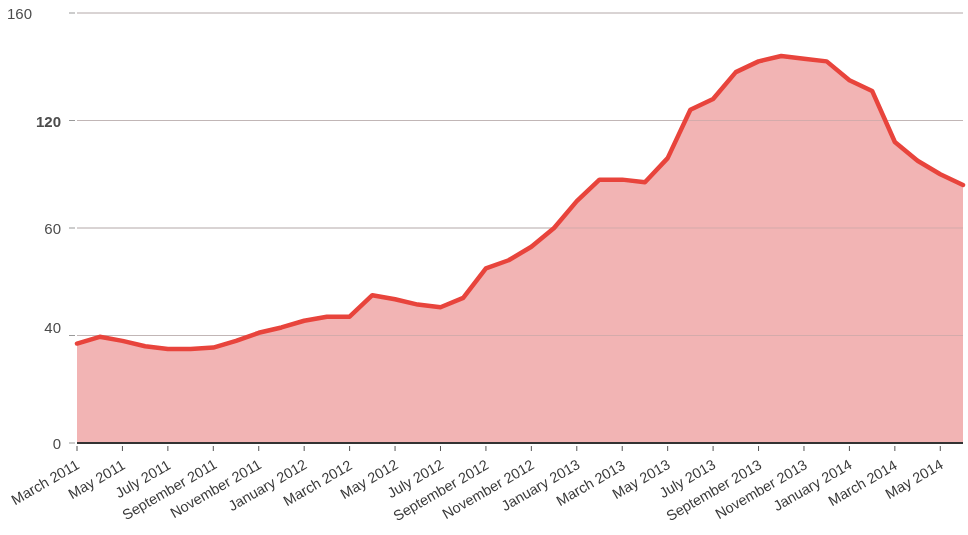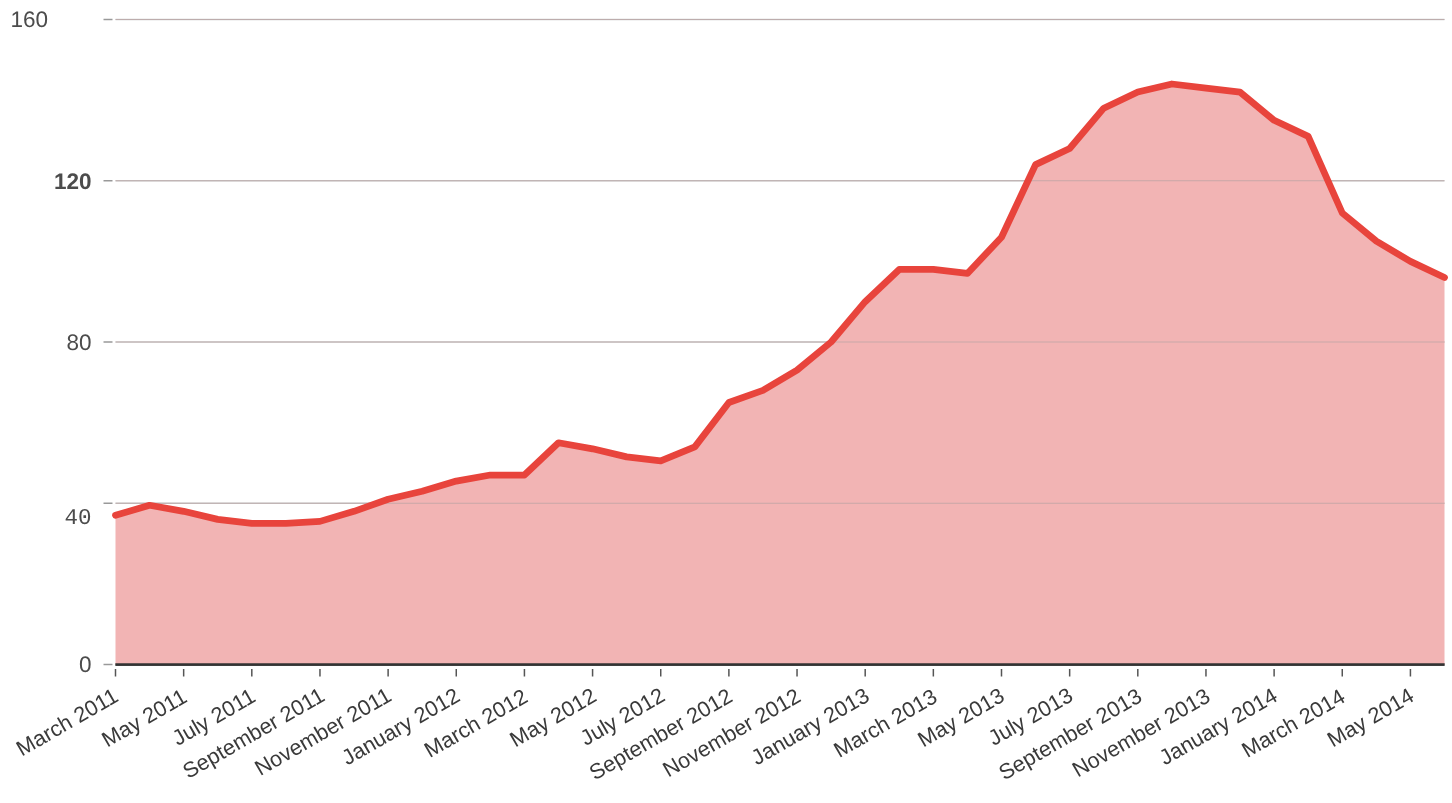--- a/index.html
+++ b/index.html
@@ -84,22 +84,22 @@
       <line x1="940.2820512820513" x2="940.2820512820513" y1="446" y2="451" stroke="#555" stroke-width="1"></line>
       <line x1="69" x2="75" y1="443" y2="443" stroke="#999" stroke-width="1"></line>
       <line x1="69" x2="75" y1="335.5" y2="335.5" stroke="#999" stroke-width="1"></line>
       <line x1="69" x2="75" y1="228" y2="228" stroke="#999" stroke-width="1"></line>
       <line x1="69" x2="75" y1="120.5" y2="120.5" stroke="#999" stroke-width="1"></line>
       <line x1="69" x2="75" y1="13" y2="13" stroke="#999" stroke-width="1"></line>
     </svg>
 
   <div id="y-labels">
       <div class="y-tick-label" style="right: 907px; top: 436px;">0</div>
-      <div class="y-tick-label" style="right: 907px; top: 338px; font-family: Liberation Mono, monospace;">40</div>
-      <div class="y-tick-label" style="right: 907px; top: 221px;">80</div>
+      <div class="y-tick-label" style="right: 907px; top: 320px;">40</div>
+      <div class="y-tick-label" style="right: 907px; top: 221px;">60</div>
       <div class="y-tick-label" style="right: 907px; top: 113.5px; font-weight: bold;">120</div>
       <div class="y-tick-label" style="right: 936px; top: 6px; text-align: right;">160</div>
     </div>
   <div id="x-labels">
       <div class="x-tick-label" style="left: 9.18207px; top: 495px;">March 2011</div>
       <div class="x-tick-label" style="left: 65.8763px; top: 488.5px;">May 2011</div>
       <div class="x-tick-label" style="left: 113.044px; top: 487.5px;">July 2011</div>
       <div class="x-tick-label" style="left: 119.509px; top: 510px;">September 2011</div>
       <div class="x-tick-label" style="left: 168.409px; top: 508px;">November 2011</div>
       <div class="x-tick-label" style="left: 225.969px; top: 501px;">January 2012</div>

